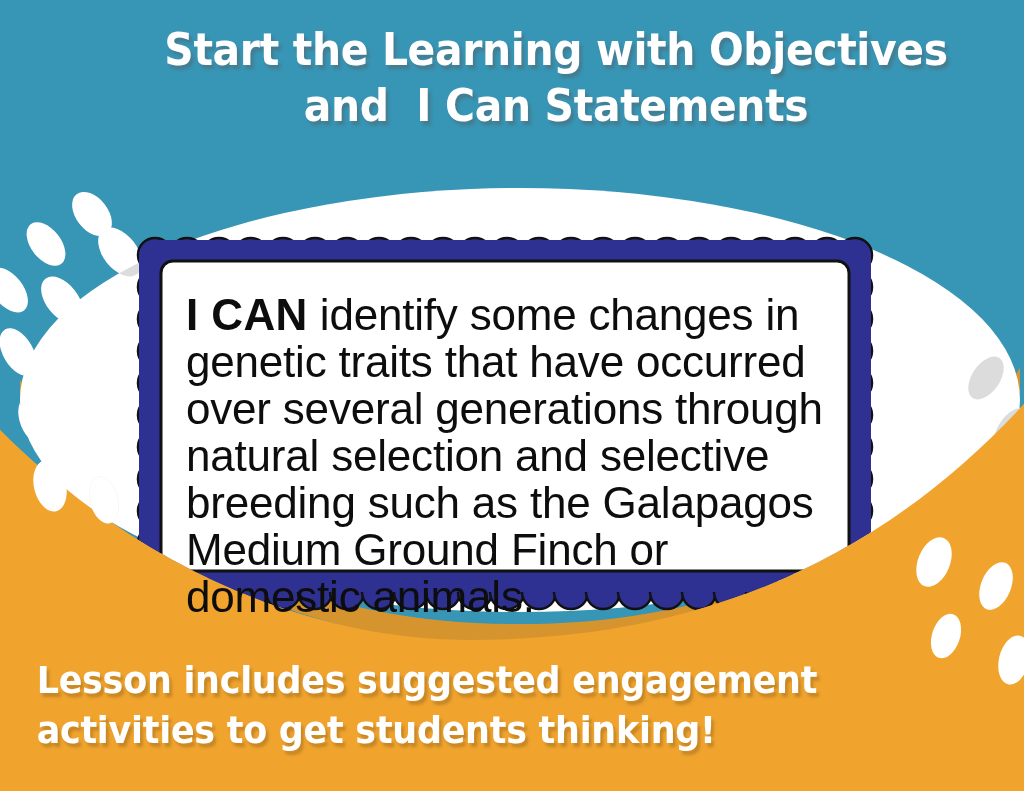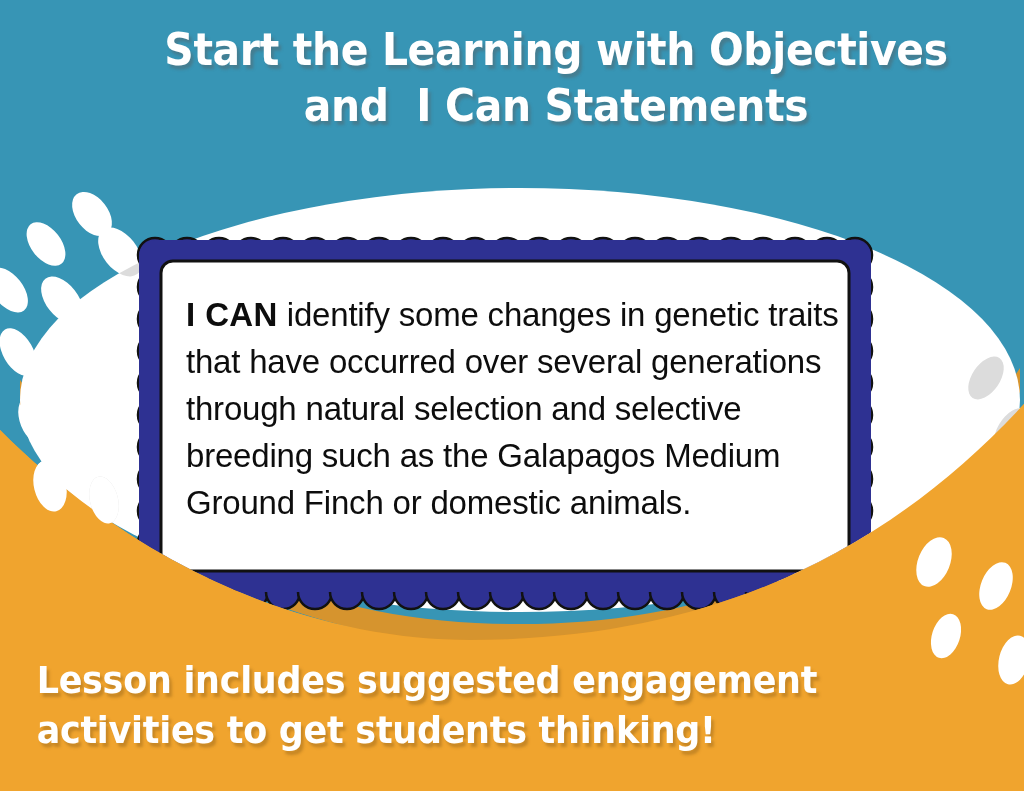--- a/index.html
+++ b/index.html
@@ -48,21 +48,21 @@
 
   
   .card-text {
     position: absolute;
     left: 186px;
     top: 291px;
     width: 660px;
     z-index: 26;
     color: #0d0d0d;
     font-family: "Liberation Sans", sans-serif;
-    font-size: 33px;
+    font-size: 44px;
     line-height: 47px;
     letter-spacing: -0.2px;
   }
   .card-text .strong {
     font-weight: bold;
     letter-spacing: 0.4px;
   }
 
   
   .footer-block {

